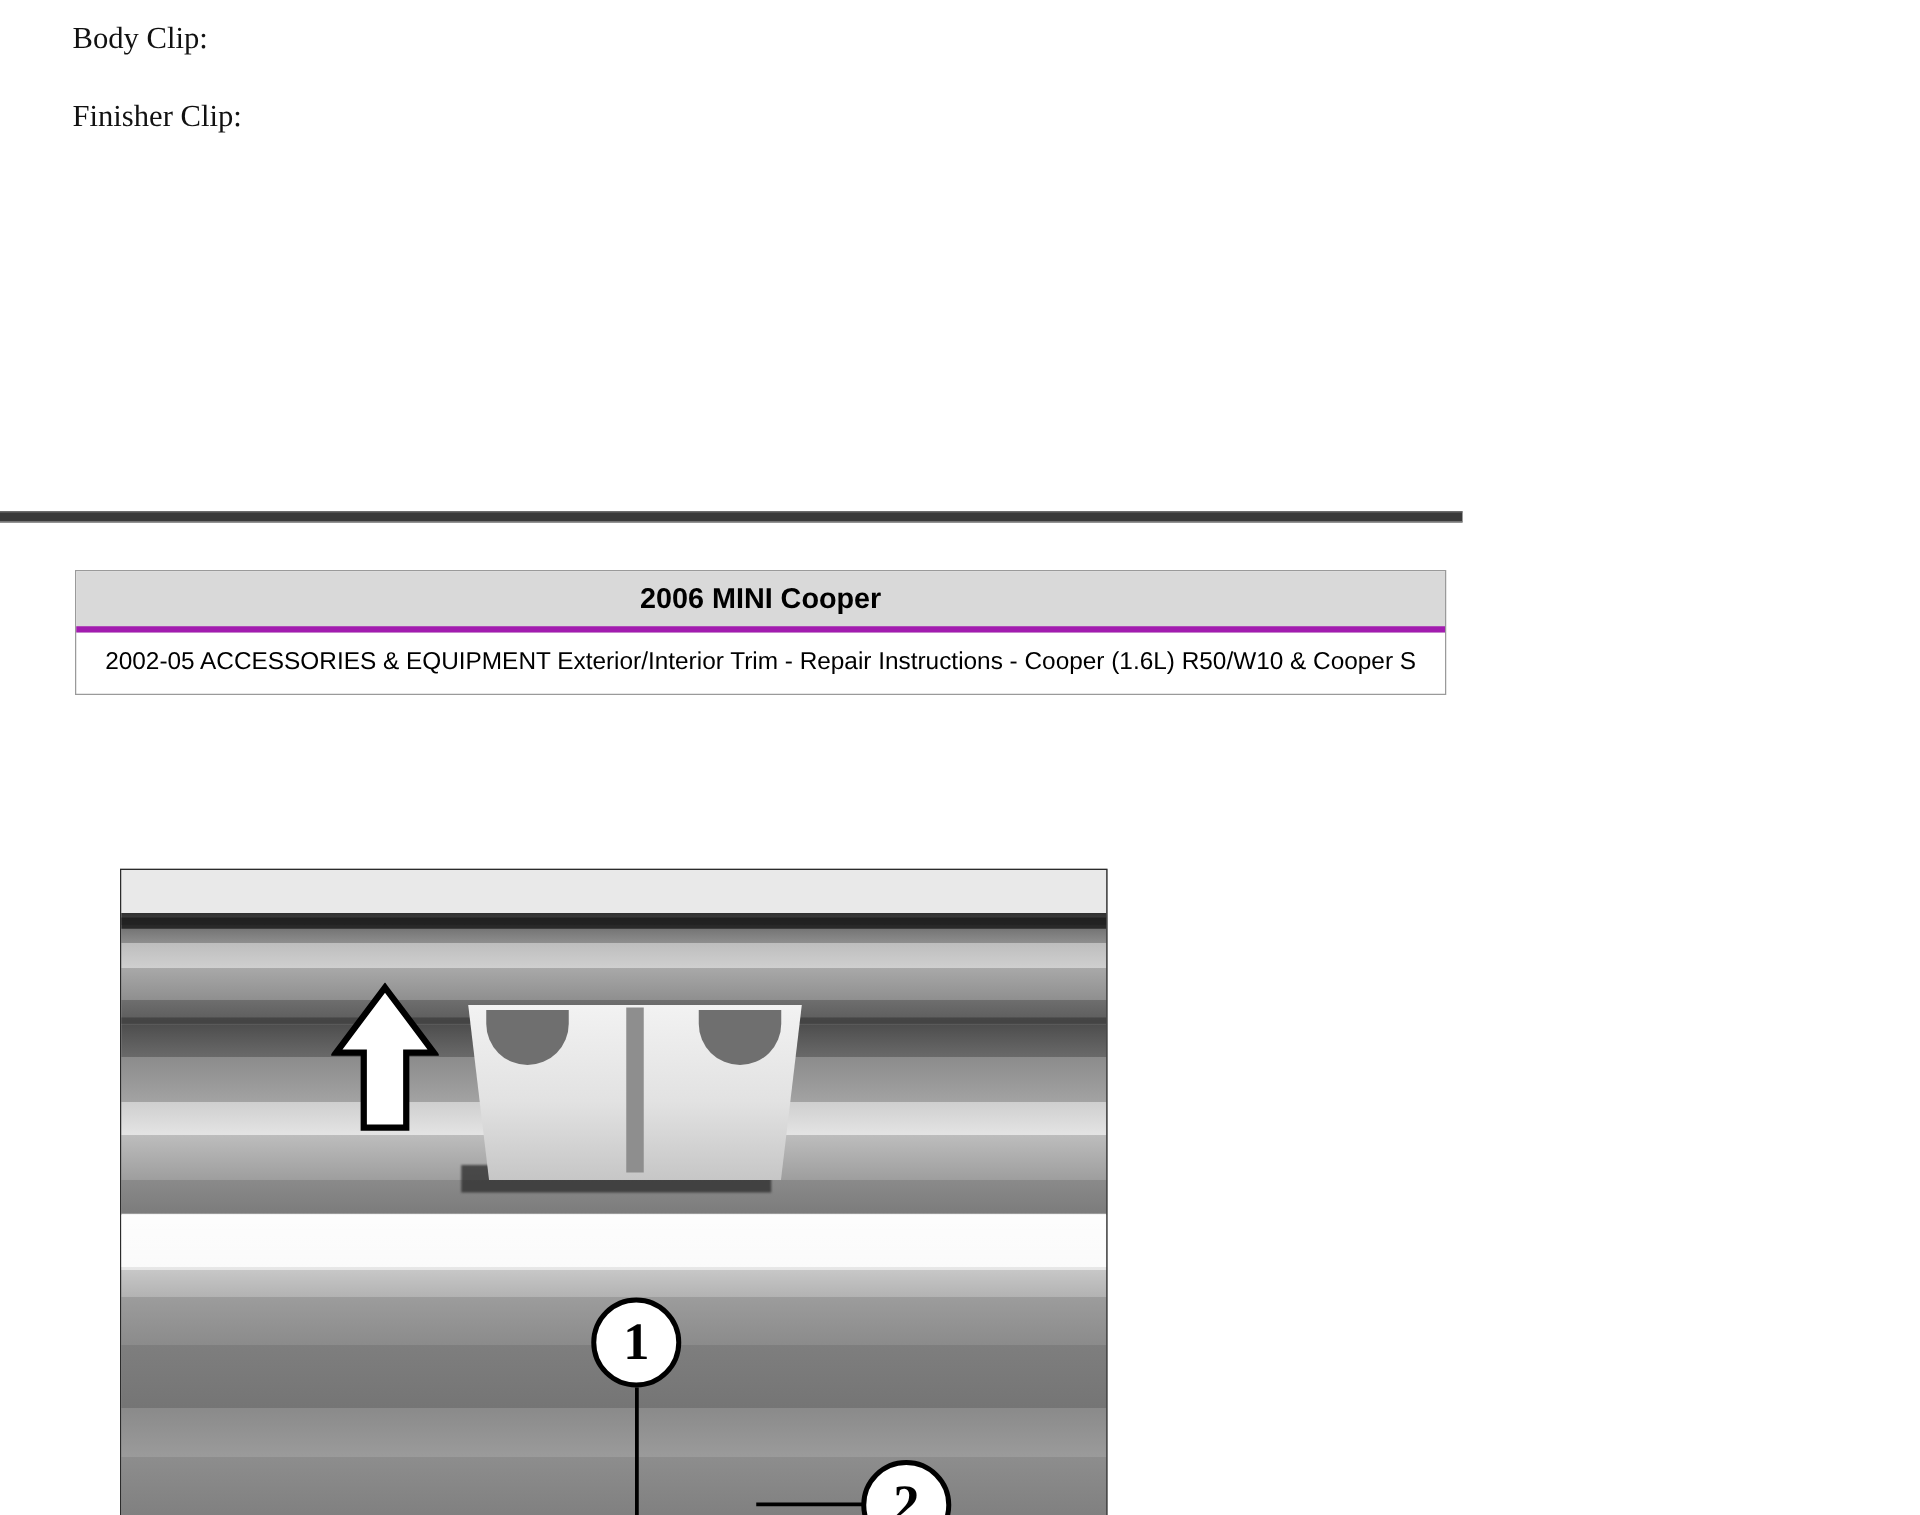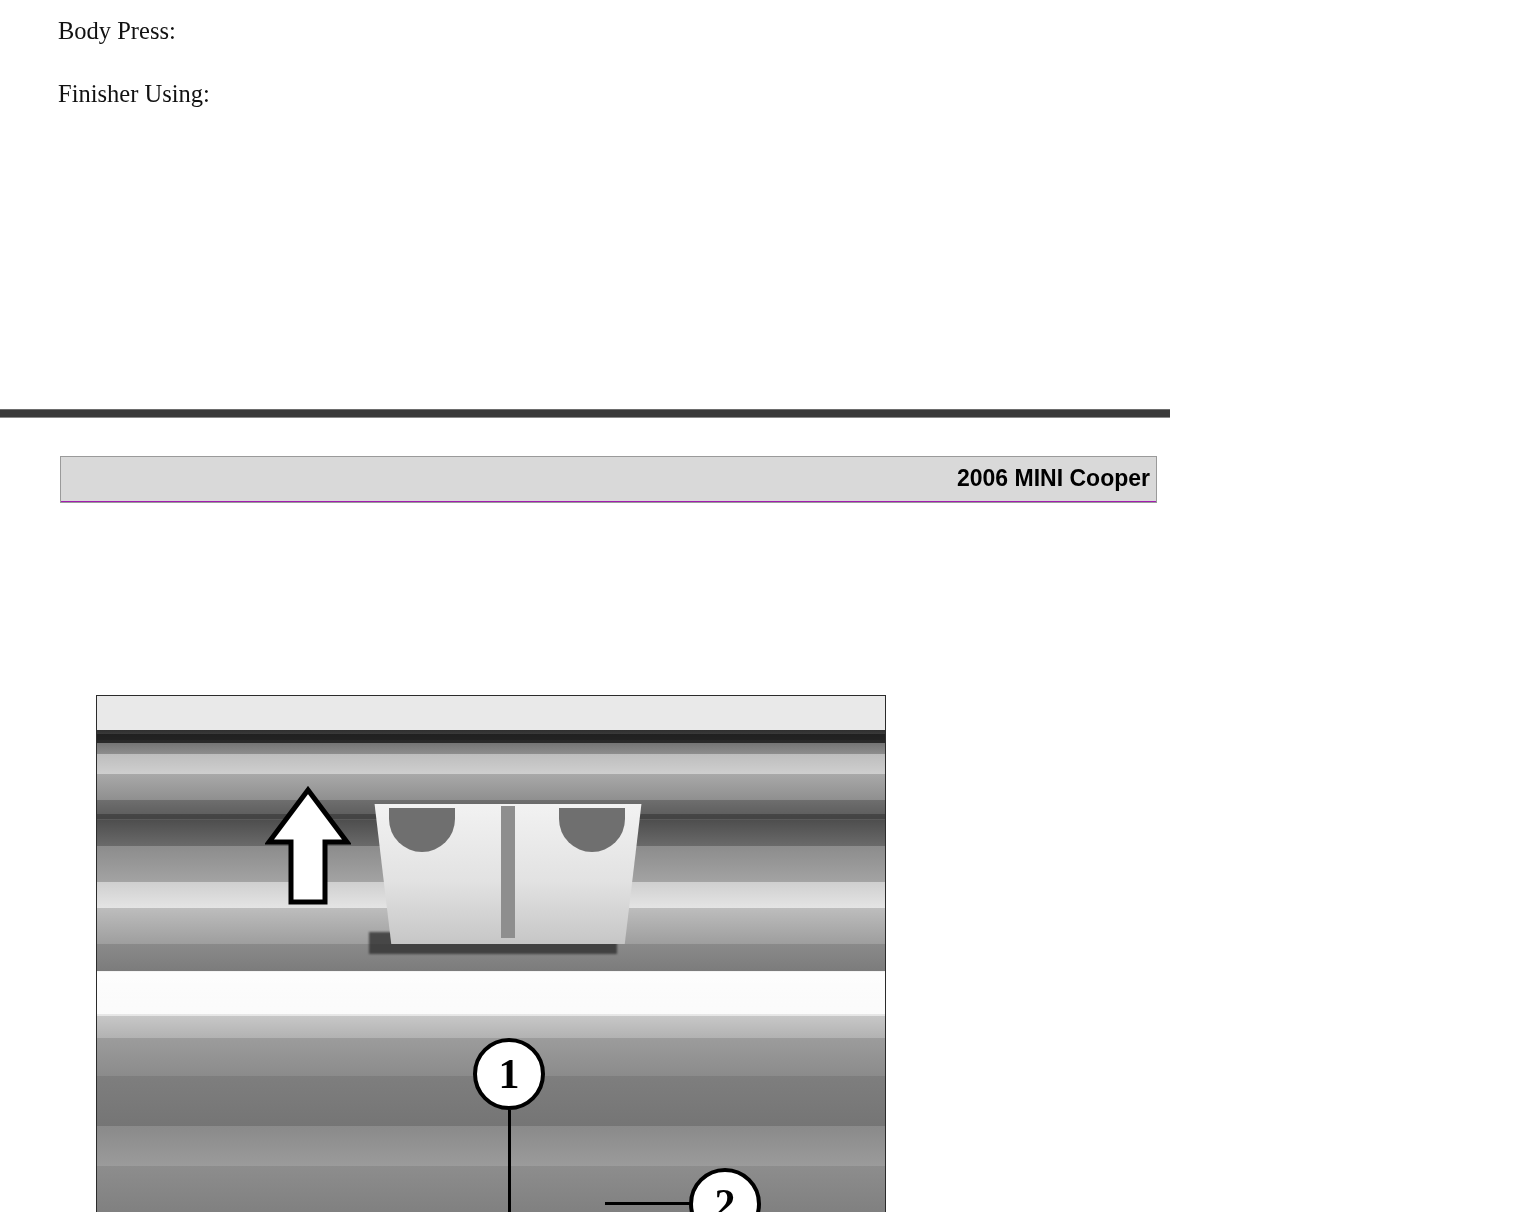--- a/index.html
+++ b/index.html
@@ -51,26 +51,26 @@
     left: 60px;
     top: 456px;
     width: 1097px;
     border: 1px solid #9a9a9a;
     box-sizing: border-box;
     font-family: "Liberation Sans", sans-serif;
     background: #ffffff;
   }
   .header-title {
     background: #d9d9d9;
-    text-align: right;
+    text-align: center;
     font-weight: bold;
     font-size: 23px;
     color: #000000;
     padding: 8px 6px 9px 6px;
-    border-bottom: 1px solid #a21caf;
+    border-bottom: 5px solid #a21caf;
     box-sizing: border-box;
   }
   .header-subtitle {
     text-align: center;
     font-size: 19.5px;
     line-height: 1.45;
     color: #000000;
     padding: 9px 16px 12px 16px;
     box-sizing: border-box;
   }
@@ -217,28 +217,29 @@
     top: 506px;
     width: 86px;
     height: 3px;
     background: #000000;
   }
 </style>
 </head>
 <body>
 
 <div class="doc-text">
-  <p class="doc-line first">Body Press:</p>
-  <p class="doc-line">Finisher Using:</p>
+  <p class="doc-line first">Body Clip:</p>
+  <p class="doc-line">Finisher Clip:</p>
 </div>
 
 <div class="separator"></div>
 
 <div class="header-table">
   <div class="header-title">2006 MINI Cooper</div>
+  <div class="header-subtitle">2002-05 ACCESSORIES &amp; EQUIPMENT Exterior/Interior Trim - Repair Instructions - Cooper (1.6L) R50/W10 &amp; Cooper S</div>
 </div>
 
 <div class="figure">
   <div class="photo"></div>
   <div class="photo-dark-streak"></div>
   <div class="photo-dark-streak2"></div>
   <div class="photo-sheen"></div>
 
   <div class="clip-shadow"></div>
   <div class="clip-body"></div>

